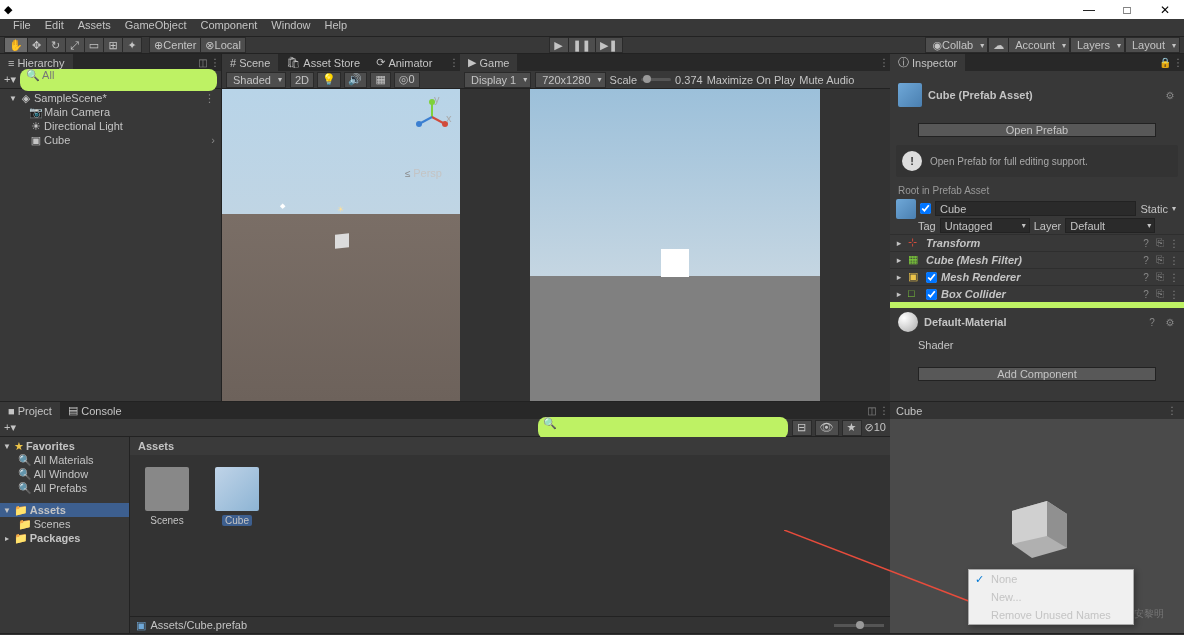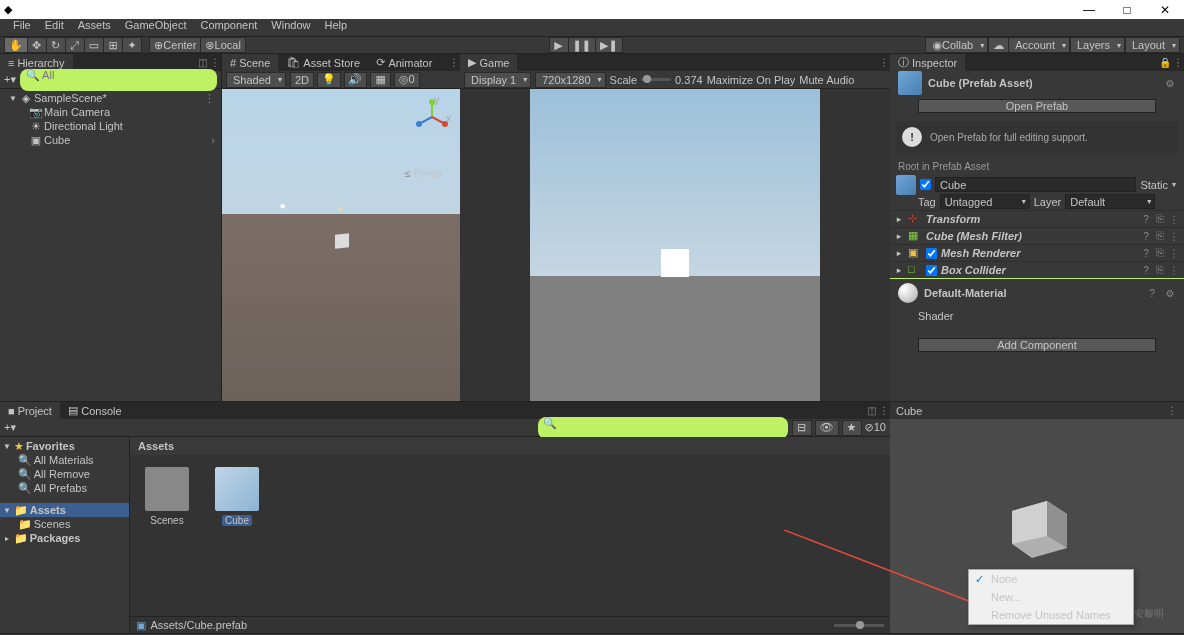--- a/index.html
+++ b/index.html
@@ -30,35 +30,35 @@
 .hico { width:12px; height:12px; display:inline-flex; align-items:center; justify-content:center; }
 .sceneview { flex:1; background:#383838; display:flex; flex-direction:column; }
 .viewport { flex:1; position:relative; background:linear-gradient(#b8d4e8 0%, #c0d5e4 40%, #7a6e66 40%, #6d625b 100%); }
 .gizmo { position:absolute; top:8px; right:8px; width:40px; height:40px; }
 .persp { position:absolute; top:78px; right:18px; font-size:10px; color:#888; }
 .cube3d { position:absolute; left:113px; top:145px; width:14px; height:14px; background:#dcdcdc; transform:skewY(-6deg); }
 .gameview { width:430px; background:#383838; display:flex; flex-direction:column; }
 .gameport { flex:1; background:linear-gradient(#9cc0da 0%, #c5d6e2 60%, #808080 60%); display:flex; align-items:center; justify-content:center; position:relative; margin:0 70px; }
 .gamecube { width:28px; height:28px; background:#fff; position:absolute; top:160px; }
 .inspector { width:294px; background:#383838; display:flex; flex-direction:column; }
-.inshead { padding:0 8px; display:flex; align-items:center; gap:6px; }
+.inshead { padding:12px 8px; display:flex; align-items:center; gap:6px; }
 .prefabico { width:24px; height:24px; background:linear-gradient(135deg,#6fa8d8,#4a7fb0); border-radius:2px; }
 .btnwide { background:#585858; border:1px solid #222; height:14px; display:flex; align-items:center; justify-content:center; margin:4px 28px; }
 .infobox { margin:4px 6px; padding:6px; background:#333; display:flex; align-items:center; gap:8px; border-radius:2px; }
 .infoico { width:20px; height:20px; border-radius:50%; background:#ddd; color:#333; display:flex; align-items:center; justify-content:center; font-weight:bold; }
 .sect { padding:4px 8px; font-size:10px; color:#999; }
 .comp { display:flex; align-items:center; height:17px; padding:0 4px; border-top:1px solid #2e2e2e; gap:4px; }
 .comp .fold { font-size:9px; }
 .cico { width:14px; height:14px; display:inline-block; }
 .compname { flex:1; font-weight:600;font-style:italic; }
 .compbtns { display:flex; gap:2px; }
 .cbtn { width:12px; height:12px; display:flex; align-items:center; justify-content:center; font-size:10px; color:#888; }
 .fieldrow { display:flex; align-items:center; height:17px; padding:0 8px 0 28px; gap:4px; }
 .field { flex:1; background:#2a2a2a; border:1px solid #222; height:15px; padding:0 4px; display:flex; align-items:center; }
-.matrow { display:flex; align-items:center; padding:4px 8px; gap:6px; border-top:1px solid #bef264; }
+.matrow { display:flex; align-items:center; padding:4px 8px; gap:6px; border-top:6px solid #bef264; }
 .matball { width:20px; height:20px; border-radius:50%; background:radial-gradient(circle at 30% 30%,#fff,#aaa); }
 .bottom { display:flex; height:232px; border-top:1px solid #222; }
 .project { flex:1; display:flex; flex-direction:column; background:#383838; }
 .projbody { flex:1; display:flex; }
 .projtree { width:130px; border-right:1px solid #222; padding:2px 0; }
 .projgrid { flex:1; background:#333; display:flex; flex-direction:column; }
 .gridhead { height:18px; padding:0 8px; display:flex; align-items:center; background:#3a3a3a; }
 .griditems { flex:1; display:flex; align-items:flex-start; padding:12px; gap:20px; }
 .gitem { display:flex; flex-direction:column; align-items:center; gap:4px; width:50px; }
 .gthumb { width:44px; height:44px; background:#999; border-radius:2px; }
@@ -358,21 +358,21 @@
             <span class="fold">▼</span>
             <span style="color:#ecc44a">★</span>
             <span style="font-weight:600">Favorites</span>
           </div>
         <div class="treeitem" style="--indent:18px">
             <span>🔍</span>
             <span>All Materials</span>
           </div>
         <div class="treeitem" style="--indent:18px">
             <span>🔍</span>
-            <span>All Remove</span>
+            <span>All Window</span>
           </div>
         <div class="treeitem" style="--indent:18px">
             <span>🔍</span>
             <span>All Prefabs</span>
           </div>
         <div style="height:8px"></div>
         <div class="treeitem sel" style="--indent:2px">
             <span class="fold">▼</span>
             <span>📁</span>
             <span style="font-weight:600">Assets</span>

